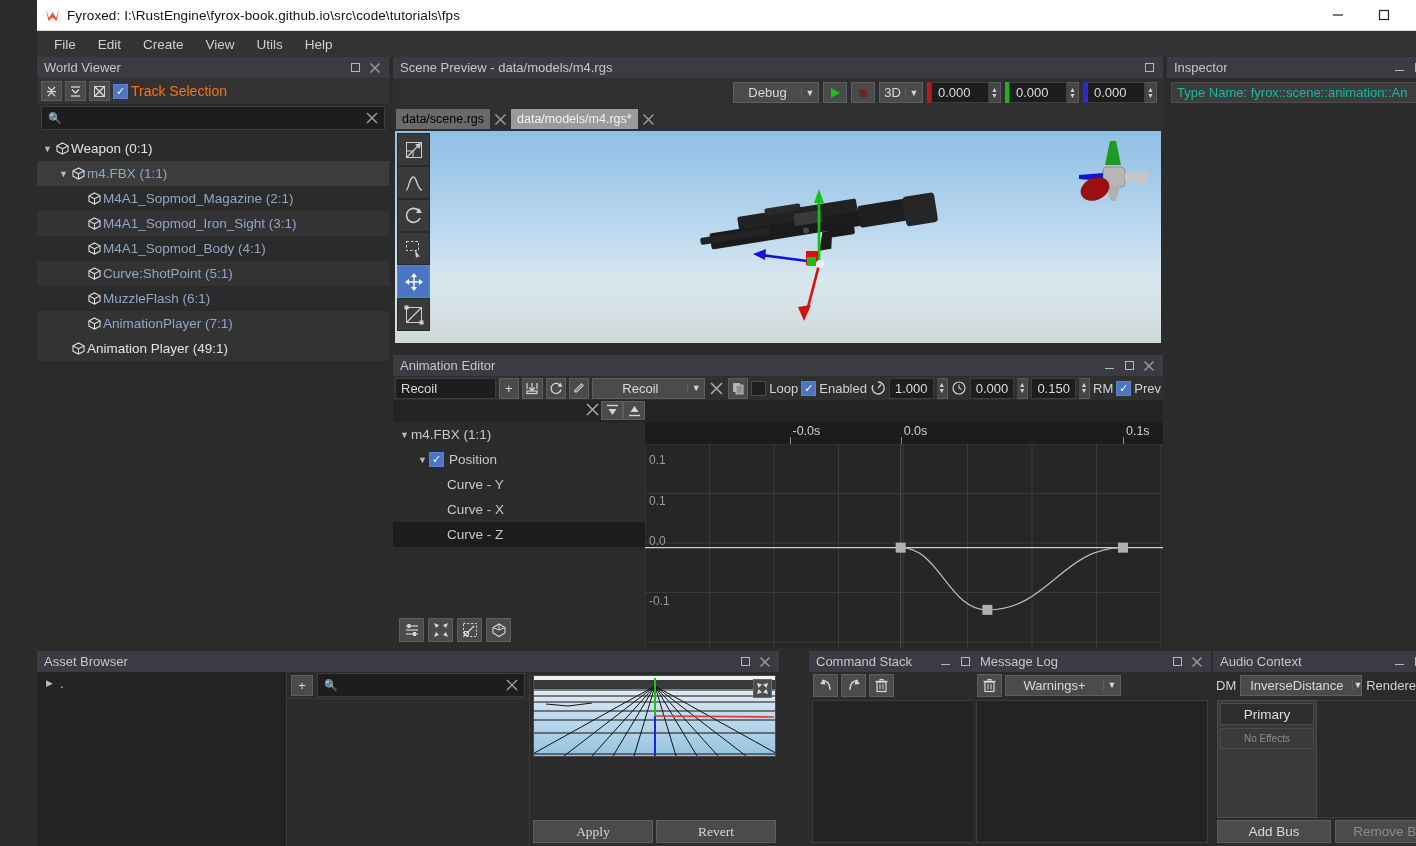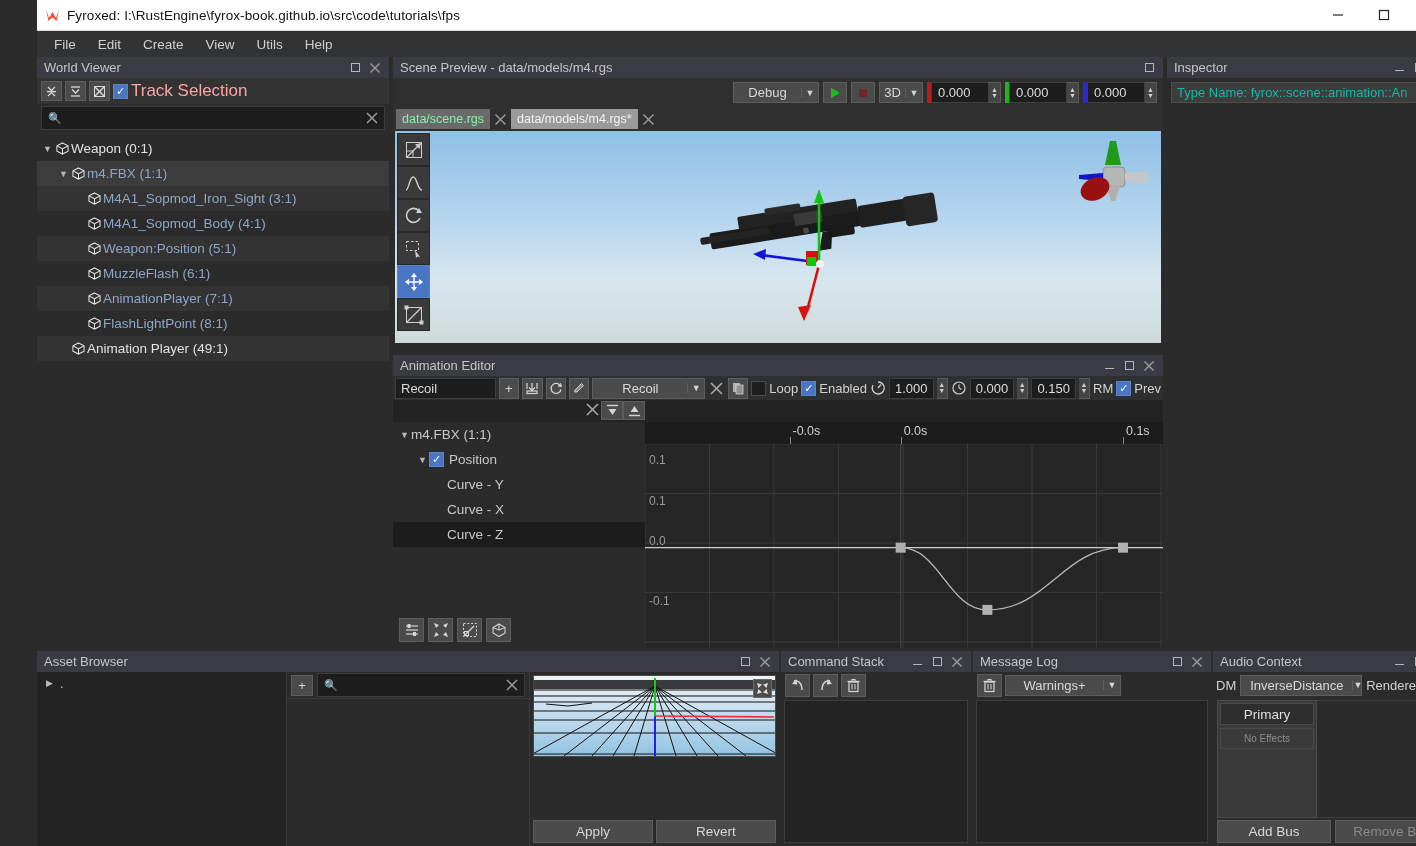--- a/index.html
+++ b/index.html
@@ -51,21 +51,21 @@
   .tool-btn {
     width: 21px; height: 20px; background: #4b4b4b; border: 1px solid #5d5d5d;
     display: flex; align-items: center; justify-content: center;
   }
   .chk {
     width: 15px; height: 15px; background: #4a76c4; border: 1px solid #5b82cc;
     display: inline-flex; align-items: center; justify-content: center;
     color: #fff; font-size: 11px; line-height: 1; flex: 0 0 auto;
   }
   .chk.off { background: #1e1e1e; border: 1px solid #4a4a4a; }
-  .wv-label { font-size: 17px; color: #fca5a5; }
+  .wv-label { font-size: 14px; color: #f97316; }
   .searchbar {
     height: 24px; margin: 2px 4px; background: #1d1d1d; border: 1px solid #3d3d3d;
     display: flex; align-items: center; padding: 0 3px;
   }
   .searchbar .glass { color: #8d8d8d; font-size: 11px; padding: 0 3px; }
   .searchbar input {
     flex: 1; background: transparent; border: 0; outline: none;
     color: #d0d0d0; font-family: inherit; font-size: 12.5px;
   }
   .xbtn { width: 18px; height: 18px; display: flex; align-items: center; justify-content: center; color: #9d9d9d; }
@@ -89,21 +89,21 @@
   .combo .carrot { width: 17px; text-align: center; font-size: 9px; color: #d6d6d6; border-left: 1px solid #5e5e5e; }
   .icon-btn { width: 24px; height: 21px; background: #4b4b4b; border: 1px solid #5e5e5e; display: flex; align-items: center; justify-content: center; }
   .numfield { height: 21px; display: flex; align-items: stretch; }
   .numfield .bar { width: 4px; }
   .numfield .val {
     background: #1d1d1d; border: 1px solid #3f3f3f; color: #dcdcdc; font-size: 13px;
     display: flex; align-items: center; padding: 0 6px; min-width: 58px;
   }
   .spin { width: 12px; background: #454545; border: 1px solid #5a5a5a; border-left: 0; display: flex; flex-direction: column; align-items: center; justify-content: center; color: #cfcfcf; font-size: 7px; line-height: 6px; }
   .doctabs { height: 24px; background: #2f2f2f; display: flex; align-items: center; padding-left: 3px; gap: 2px; }
-  .dtab { height: 20px; display: flex; align-items: center; background: #6a6a6a; color: #86efac; font-size: 12.5px; padding: 0 6px; }
+  .dtab { height: 20px; display: flex; align-items: center; background: #6a6a6a; color: #000000; font-size: 12.5px; padding: 0 6px; }
   .dtab.active { background: #9a9a9a; color: #f2f2f2; }
   .dtab-x { width: 17px; height: 20px; display: flex; align-items: center; justify-content: center; color: #9a9a9a; }
   .viewport { position: relative; height: 212px; margin: 0 2px 2px 2px; overflow: hidden;
     background: linear-gradient(180deg,#8fc0e6 0%,#b9d7ee 45%,#d8e7ef 70%,#cfd9d8 100%); }
   .vp-tools { position: absolute; left: 2px; top: 2px; width: 34px; }
   .vp-tool { width: 33px; height: 33px; background: #3a3a3a; border: 1px solid #2a2a2a; display: flex; align-items: center; justify-content: center; }
   .vp-tool.on { background: #4a76c4; border-color: #5b82cc; }
 
   
   #anim-editor { left: 356px; top: 355px; width: 770px; height: 296px; background: #2b2b2b; }
@@ -131,29 +131,29 @@
   .insp-type { flex: 1; background: #3d3d3d; border: 1px solid #4d4d4d; height: 21px; display: flex; align-items: center; padding: 0 5px; color: #14b8a6; font-size: 13px; white-space: nowrap; overflow: hidden; }
 
   
   #asset-browser { left: 0; top: 651px; width: 742px; height: 195px; }
   .ab-body { display: flex; height: 174px; }
   .ab-tree { width: 250px; background: #232323; border-right: 1px solid #3a3a3a; }
   .ab-tree .r { height: 22px; display: flex; align-items: center; gap: 4px; padding-left: 6px; color: #cacaca; font-size: 13px; }
   .ab-mid { flex: 1; background: #2b2b2b; display: flex; flex-direction: column; }
   .ab-mid-tools { height: 26px; display: flex; align-items: center; gap: 4px; padding: 2px 4px; }
   .ab-grid { flex: 1; background: #2b2b2b; border-top: 1px solid #3a3a3a; }
-  .ab-prev { width: 250px; background: #2b2b2b; border-left: 1px solid #3a3a3a; display: flex; flex-direction: column; padding: 3px; }
+  .ab-prev { width: 250px; background: #2b2b2b; border-left: 1px solid #3a3a3a; display: flex; flex-direction: column; padding: 3px; font-family: Liberation Serif, serif; }
   .prev3d { height: 82px; position: relative; overflow: hidden;
     background: linear-gradient(180deg,#f0f4f6 0%,#cfe2f0 35%,#aacfe8 75%,#93c2e0 100%); border: 1px solid #4a4a4a; }
   .prev-exp { position: absolute; right: 3px; top: 3px; width: 19px; height: 19px; background: #4b4b4b; border: 1px solid #6a6a6a; display: flex; align-items: center; justify-content: center; }
   .ab-btns { margin-top: auto; display: flex; gap: 3px; }
   .flatbtn { flex: 1; height: 23px; background: #4b4b4b; border: 1px solid #5e5e5e; color: #d8d8d8; font-size: 13.5px; display: flex; align-items: center; justify-content: center; }
   .flatbtn.dim { color: #8b8b8b; }
 
-  #command-stack { left: 744px; top: 651px; width: 190px; height: 195px; }
+  #command-stack { left: 772px; top: 651px; width: 190px; height: 195px; }
   #message-log { left: 936px; top: 651px; width: 238px; height: 195px; }
   #audio-context { left: 1176px; top: 651px; width: 240px; height: 195px; }
   .cs-tools { height: 26px; display: flex; align-items: center; gap: 3px; padding: 2px 4px; }
   .cs-list { position: absolute; left: 3px; right: 3px; top: 49px; bottom: 3px; background: #232323; border: 1px solid #3c3c3c; }
   .ac-row { height: 26px; display: flex; align-items: center; gap: 4px; padding: 0 3px; }
   .ac-body { position: absolute; left: 4px; right: 4px; top: 49px; bottom: 28px; display: flex; }
   .ac-buses { width: 100px; background: #3a3a3a; border: 1px solid #4c4c4c; padding: 2px; }
   .bus-item { height: 22px; display: flex; align-items: center; justify-content: center; background: #2e2e2e; border: 1px solid #4a4a4a; color: #dedede; font-size: 13.5px; }
   .bus-eff { margin-top: 3px; height: 21px; display: flex; align-items: center; justify-content: center; border: 1px solid #4a4a4a; color: #8d8d8d; font-size: 10px; }
   .ac-right { flex: 1; background: #2b2b2b; border: 1px solid #3c3c3c; border-left: 0; }
@@ -276,20 +276,33 @@
           <span class="cube">
             <svg width="13" height="13" viewBox="0 0 14 14">
               <polygon points="7,1 13,4.2 13,9.8 7,13 1,9.8 1,4.2" fill="none" stroke="#e6e6e6" stroke-width="1.1"></polygon>
               <line x1="1" y1="4.2" x2="7" y2="7.2" stroke="#e6e6e6" stroke-width="1.1"></line>
               <line x1="13" y1="4.2" x2="7" y2="7.2" stroke="#e6e6e6" stroke-width="1.1"></line>
               <line x1="7" y1="7.2" x2="7" y2="13" stroke="#e6e6e6" stroke-width="1.1"></line>
             </svg>
           </span>
           <span class="nm-blue">m4.FBX (1:1)</span>
         </div>
+        <div class="trow">
+          <span style="width:36px"></span>
+          <span class="arrow"></span>
+          <span class="cube">
+            <svg width="13" height="13" viewBox="0 0 14 14">
+              <polygon points="7,1 13,4.2 13,9.8 7,13 1,9.8 1,4.2" fill="none" stroke="#e6e6e6" stroke-width="1.1"></polygon>
+              <line x1="1" y1="4.2" x2="7" y2="7.2" stroke="#e6e6e6" stroke-width="1.1"></line>
+              <line x1="13" y1="4.2" x2="7" y2="7.2" stroke="#e6e6e6" stroke-width="1.1"></line>
+              <line x1="7" y1="7.2" x2="7" y2="13" stroke="#e6e6e6" stroke-width="1.1"></line>
+            </svg>
+          </span>
+          <span class="nm-blue">M4A1_Sopmod_Magazine (2:1)</span>
+        </div>
         <div class="trow alt">
           <span style="width:36px"></span>
           <span class="arrow"></span>
           <span class="cube">
             <svg width="13" height="13" viewBox="0 0 14 14">
               <polygon points="7,1 13,4.2 13,9.8 7,13 1,9.8 1,4.2" fill="none" stroke="#e6e6e6" stroke-width="1.1"></polygon>
               <line x1="1" y1="4.2" x2="7" y2="7.2" stroke="#e6e6e6" stroke-width="1.1"></line>
               <line x1="13" y1="4.2" x2="7" y2="7.2" stroke="#e6e6e6" stroke-width="1.1"></line>
               <line x1="7" y1="7.2" x2="7" y2="13" stroke="#e6e6e6" stroke-width="1.1"></line>
             </svg>
@@ -313,21 +326,21 @@
           <span style="width:36px"></span>
           <span class="arrow"></span>
           <span class="cube">
             <svg width="13" height="13" viewBox="0 0 14 14">
               <polygon points="7,1 13,4.2 13,9.8 7,13 1,9.8 1,4.2" fill="none" stroke="#e6e6e6" stroke-width="1.1"></polygon>
               <line x1="1" y1="4.2" x2="7" y2="7.2" stroke="#e6e6e6" stroke-width="1.1"></line>
               <line x1="13" y1="4.2" x2="7" y2="7.2" stroke="#e6e6e6" stroke-width="1.1"></line>
               <line x1="7" y1="7.2" x2="7" y2="13" stroke="#e6e6e6" stroke-width="1.1"></line>
             </svg>
           </span>
-          <span class="nm-blue">Weapon:Position (5:1)</span>
+          <span class="nm-blue">Curve:ShotPoint (5:1)</span>
         </div>
         <div class="trow">
           <span style="width:36px"></span>
           <span class="arrow"></span>
           <span class="cube">
             <svg width="13" height="13" viewBox="0 0 14 14">
               <polygon points="7,1 13,4.2 13,9.8 7,13 1,9.8 1,4.2" fill="none" stroke="#e6e6e6" stroke-width="1.1"></polygon>
               <line x1="1" y1="4.2" x2="7" y2="7.2" stroke="#e6e6e6" stroke-width="1.1"></line>
               <line x1="13" y1="4.2" x2="7" y2="7.2" stroke="#e6e6e6" stroke-width="1.1"></line>
               <line x1="7" y1="7.2" x2="7" y2="13" stroke="#e6e6e6" stroke-width="1.1"></line>
@@ -340,33 +353,20 @@
           <span class="arrow"></span>
           <span class="cube">
             <svg width="13" height="13" viewBox="0 0 14 14">
               <polygon points="7,1 13,4.2 13,9.8 7,13 1,9.8 1,4.2" fill="none" stroke="#e6e6e6" stroke-width="1.1"></polygon>
               <line x1="1" y1="4.2" x2="7" y2="7.2" stroke="#e6e6e6" stroke-width="1.1"></line>
               <line x1="13" y1="4.2" x2="7" y2="7.2" stroke="#e6e6e6" stroke-width="1.1"></line>
               <line x1="7" y1="7.2" x2="7" y2="13" stroke="#e6e6e6" stroke-width="1.1"></line>
             </svg>
           </span>
           <span class="nm-blue">AnimationPlayer (7:1)</span>
-        </div>
-        <div class="trow">
-          <span style="width:36px"></span>
-          <span class="arrow"></span>
-          <span class="cube">
-            <svg width="13" height="13" viewBox="0 0 14 14">
-              <polygon points="7,1 13,4.2 13,9.8 7,13 1,9.8 1,4.2" fill="none" stroke="#e6e6e6" stroke-width="1.1"></polygon>
-              <line x1="1" y1="4.2" x2="7" y2="7.2" stroke="#e6e6e6" stroke-width="1.1"></line>
-              <line x1="13" y1="4.2" x2="7" y2="7.2" stroke="#e6e6e6" stroke-width="1.1"></line>
-              <line x1="7" y1="7.2" x2="7" y2="13" stroke="#e6e6e6" stroke-width="1.1"></line>
-            </svg>
-          </span>
-          <span class="nm-blue">FlashLightPoint (8:1)</span>
         </div>
         <div class="trow alt">
           <span style="width:20px"></span>
           <span class="arrow"></span>
           <span class="cube">
             <svg width="13" height="13" viewBox="0 0 14 14">
               <polygon points="7,1 13,4.2 13,9.8 7,13 1,9.8 1,4.2" fill="none" stroke="#e6e6e6" stroke-width="1.1"></polygon>
               <line x1="1" y1="4.2" x2="7" y2="7.2" stroke="#e6e6e6" stroke-width="1.1"></line>
               <line x1="13" y1="4.2" x2="7" y2="7.2" stroke="#e6e6e6" stroke-width="1.1"></line>
               <line x1="7" y1="7.2" x2="7" y2="13" stroke="#e6e6e6" stroke-width="1.1"></line>

